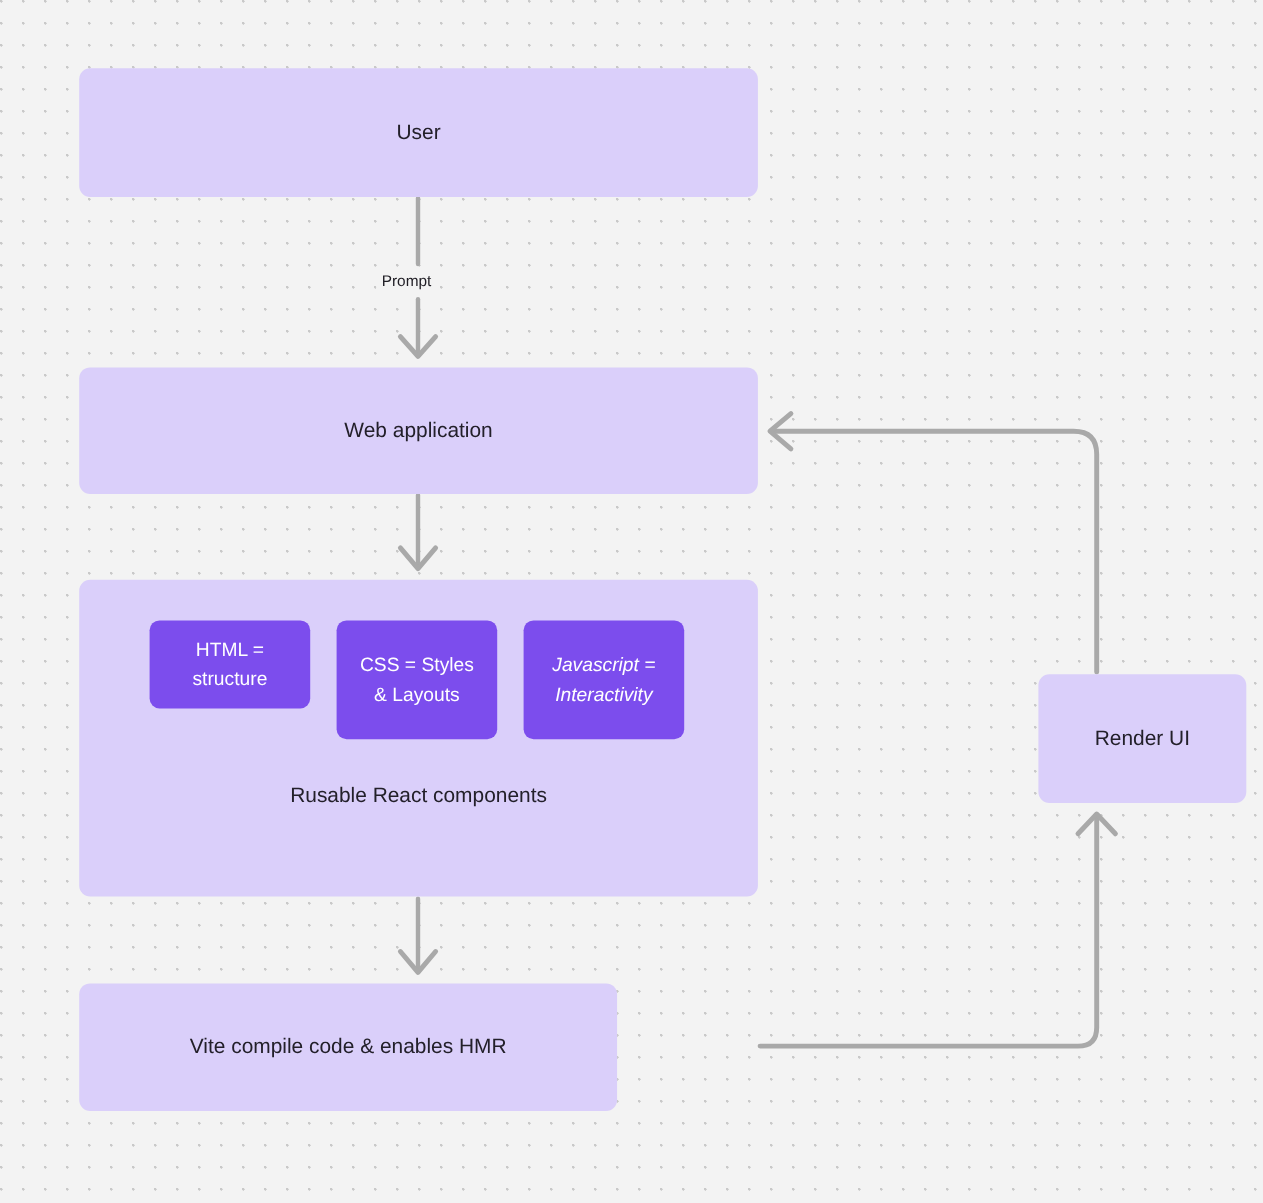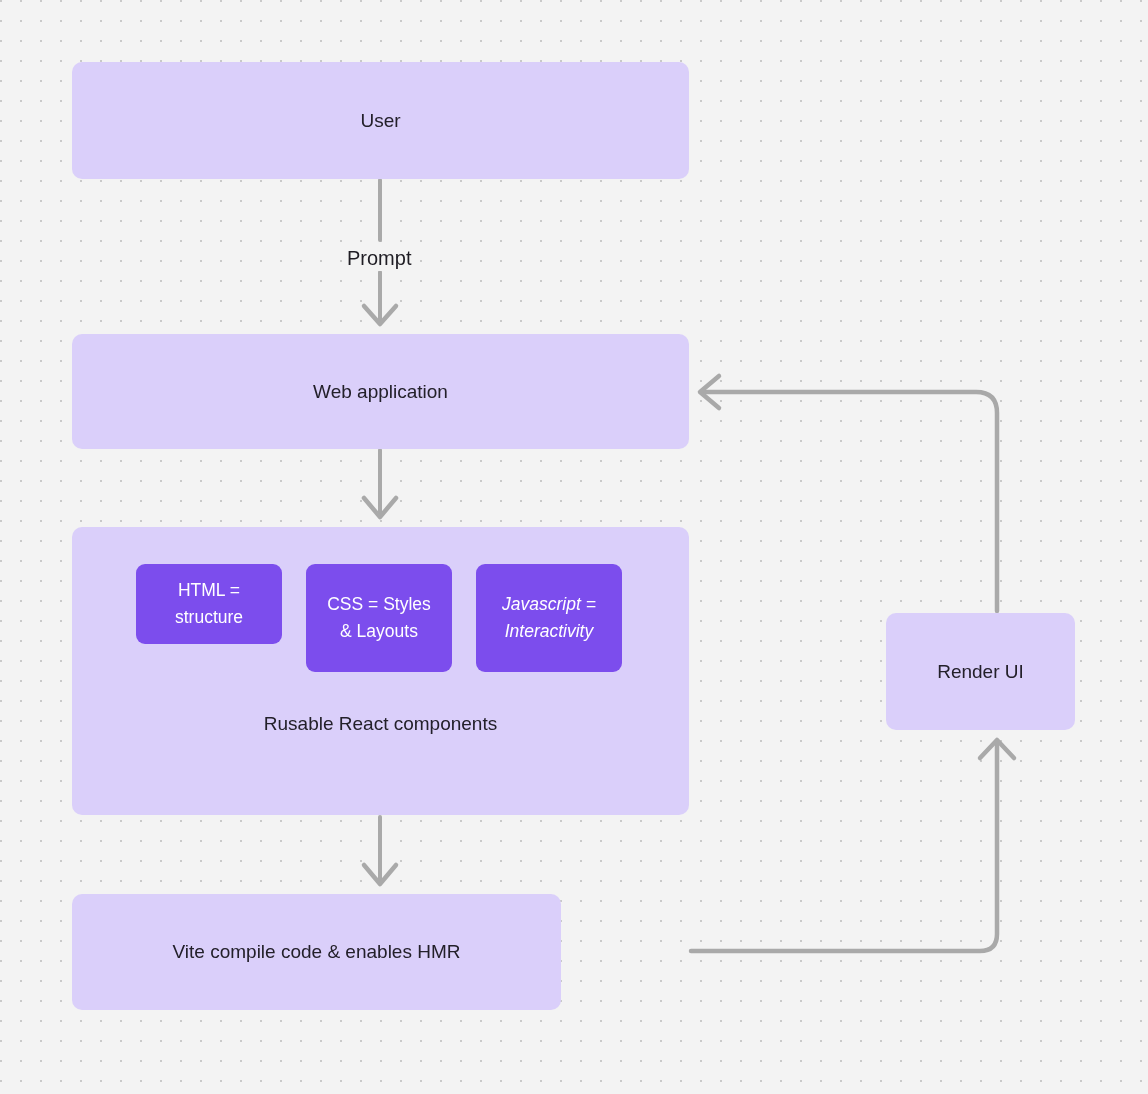--- a/index.html
+++ b/index.html
@@ -53,21 +53,21 @@
     font-weight: 400;
     border-radius: 9px;
   }
 
   
   #node-user        { left: 72px;  top: 62px;  width: 617px; height: 117px; }
   #node-webapp      { left: 72px;  top: 334px; width: 617px; height: 115px; }
   #node-components  { left: 72px;  top: 527px; width: 617px; height: 288px;
                       display: block; }
   #node-vite        { left: 72px;  top: 894px; width: 489px; height: 116px; }
-  #node-render      { left: 886px; top: 613px; width: 189px; height: 117px; }
+  #node-render      { left: 944px; top: 613px; width: 189px; height: 117px; }
 
   
   #sub-html { position: absolute; left: 64px;  top: 37px;  width: 146px; height: 80px; }
   #sub-css  { position: absolute; left: 234px; top: 37px;  width: 146px; height: 108px; }
   #sub-js   { position: absolute; left: 404px; top: 37px;  width: 146px; height: 108px; font-style: italic; }
 
   #components-caption {
     position: absolute;
     left: 0;
     top: 184px;
@@ -81,21 +81,21 @@
   #edges {
     position: absolute;
     left: 0; top: 0;
     width: 1148px;
     height: 1094px;
     pointer-events: none;
   }
 
   .edge-label {
     position: absolute;
-    font-size: 20px;
+    font-size: 14px;
     color: #1f1d24;
     background-color: #f3f3f3;
     padding: 1px 5px;
     white-space: nowrap;
   }
   #label-prompt { left: 342px; top: 246px; }
 </style>
 </head>
 <body>
 

